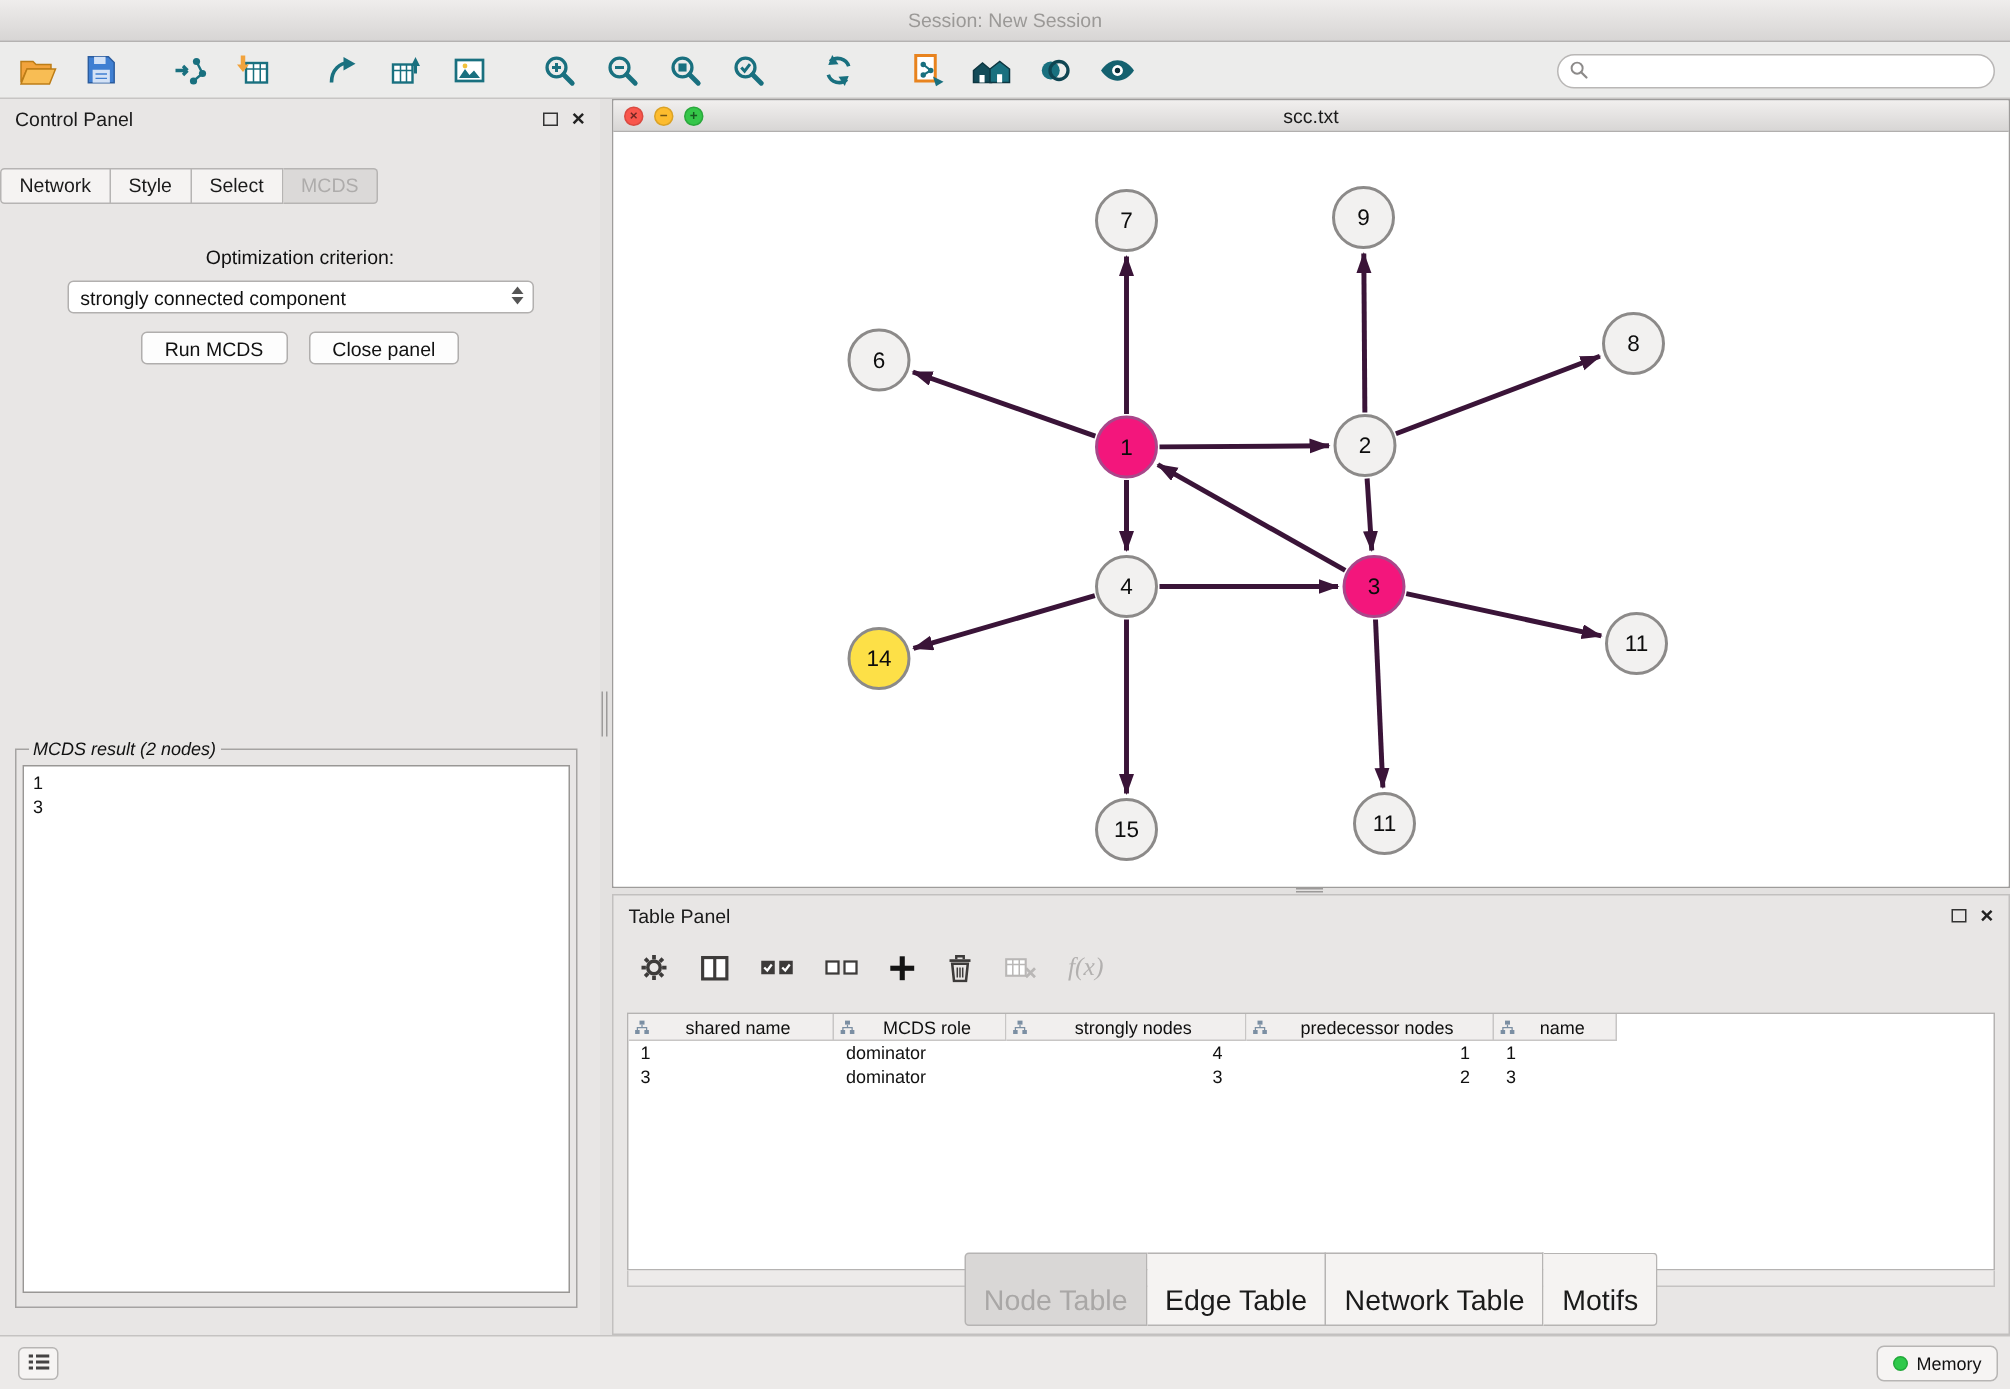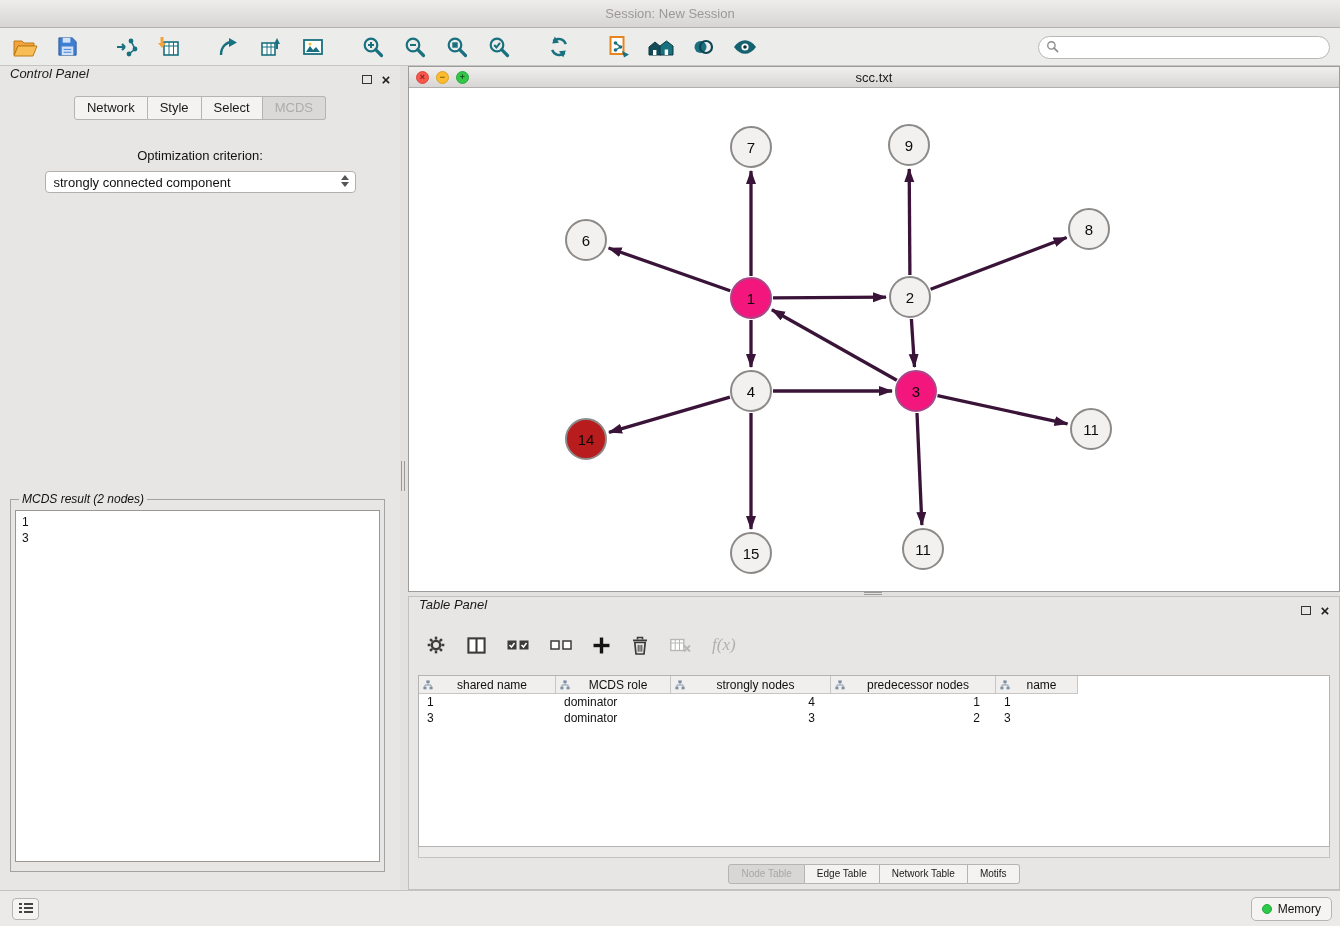--- a/index.html
+++ b/index.html
@@ -36,26 +36,26 @@
     display:flex; align-items:center; padding-left:7px;
   }
   .searchwrap input {
     border:none; outline:none; flex:1; height:19px; font-size:12px;
     font-family:"Liberation Sans",sans-serif; background:transparent; margin-left:5px;
   }
 
   
   .cp { position:absolute; left:0; top:66px; width:400px; height:824px; background:#e8e6e5; }
   .panel-header {
-    height:26px; display:flex; padding:0 10px; font-size:13px; color:#1a1a1a;font-style:italic;
+    height:26px; display:flex; align-items:center; padding:0 10px; font-size:13px; color:#1a1a1a;
   }
   .ph-icons { margin-left:auto; display:flex; align-items:center; gap:9px; }
   .float-ico { width:10px; height:9px; border:1.5px solid #333; display:inline-block; }
   .close-ico { font-size:15px; font-weight:bold; color:#222; line-height:1; }
-  .tabs { display:flex; justify-content:center; margin-top:4px; }
+  .tabs { display:flex; justify-content:flex-start; margin-top:20px; }
   .tab {
     border:1px solid #b6b4b3; border-left:none; padding:3px 12px 4px;
     background:#f5f3f2; color:#1a1a1a; font-size:13px; cursor:default;
   }
   .tab:first-child { border-left:1px solid #b6b4b3; border-radius:3px 0 0 3px; }
   .tab:last-child { border-radius:0 3px 3px 0; }
   .tab.active { background:#dbd9d8; color:#aeacab; }
   .opt-label { text-align:center; margin-top:28px; font-size:13px; }
   .selectbox {
     margin:8px auto 0; width:311px; height:22px; background:#fff;
@@ -136,22 +136,22 @@
   .cicon { display:flex; align-items:center; }
   .trow { display:flex; height:16px; }
   .td { font-size:12px; line-height:16px; padding:0 8px; white-space:nowrap; overflow:hidden; }
   .td.right { padding-right:16px; }
   .tscroll {
     position:absolute; left:9px; top:250px; width:912px; height:11px;
     background:#edebea; border:1px solid #c5c3c2; border-top:none;
   }
   .btabs { position:absolute; left:0; right:0; bottom:5px; display:flex; justify-content:center; }
   .btab {
-    border:1px solid #b6b4b3; border-left:none; padding:3px 12px 4px;
-    background:#f5f3f2; color:#1a1a1a; font-size:10px;
+    border:1px solid #b6b4b3; border-left:none; padding:21px 12px 4px;
+    background:#f5f3f2; color:#1a1a1a; font-size:19px;
   }
   .btab:first-child { border-left:1px solid #b6b4b3; border-radius:3px 0 0 3px; }
   .btab:last-child { border-radius:0 3px 3px 0; }
   .btab.active { background:#d9d7d6; color:#a9a7a6; }
 
   
   .statusbar {
     position:absolute; left:0; top:890px; width:1340px; height:36px;
     background:#eceae9; border-top:1px solid #c5c3c2;
   }
@@ -333,20 +333,24 @@
       <div class="tab">Select</div>
       <div class="tab active">MCDS</div>
     </div>
   <div class="opt-label">Optimization criterion:</div>
   <div class="selectbox">
     <span>strongly connected component</span>
     <span class="spin">
         <i class="up"></i>
         <i class="dn"></i>
       </span>
+  </div>
+  <div class="btnrow">
+    <button>Run MCDS</button>
+    <button>Close panel</button>
   </div>
   <fieldset class="mcds-fieldset">
     <legend>MCDS result (2 nodes)</legend>
     <div class="result-area">
         <div>1</div>
         <div>3</div>
       </div>
   </fieldset>
 </div>
 
@@ -386,21 +390,21 @@
     </svg>
     <div class="node-layer">
         <div class="gnode" style="left: 321px; top: 38px; background: rgb(242, 241, 240); border: 2px solid rgb(140, 138, 137);">7</div>
         <div class="gnode" style="left: 479px; top: 36px; background: rgb(242, 241, 240); border: 2px solid rgb(140, 138, 137);">9</div>
         <div class="gnode" style="left: 156px; top: 131px; background: rgb(242, 241, 240); border: 2px solid rgb(140, 138, 137);">6</div>
         <div class="gnode" style="left: 659px; top: 120px; background: rgb(242, 241, 240); border: 2px solid rgb(140, 138, 137);">8</div>
         <div class="gnode" style="left: 321px; top: 189px; background: rgb(243, 22, 124); border: 2px solid rgb(168, 71, 138);">1</div>
         <div class="gnode" style="left: 480px; top: 188px; background: rgb(242, 241, 240); border: 2px solid rgb(140, 138, 137);">2</div>
         <div class="gnode" style="left: 321px; top: 282px; background: rgb(242, 241, 240); border: 2px solid rgb(140, 138, 137);">4</div>
         <div class="gnode" style="left: 486px; top: 282px; background: rgb(243, 22, 124); border: 2px solid rgb(168, 71, 138);">3</div>
-        <div class="gnode" style="left: 156px; top: 330px; background: #b91c1c; border: 2px solid rgb(140, 138, 137);">14</div>
+        <div class="gnode" style="left: 156px; top: 330px; background: #fde047; border: 2px solid rgb(140, 138, 137);">14</div>
         <div class="gnode" style="left: 661px; top: 320px; background: rgb(242, 241, 240); border: 2px solid rgb(140, 138, 137);">11</div>
         <div class="gnode" style="left: 321px; top: 444px; background: rgb(242, 241, 240); border: 2px solid rgb(140, 138, 137);">15</div>
         <div class="gnode" style="left: 493px; top: 440px; background: rgb(242, 241, 240); border: 2px solid rgb(140, 138, 137);">11</div>
       </div>
   </div>
 </div>
 
 <div class="hsplit">
     <span class="hhandle"></span>
   </div>

